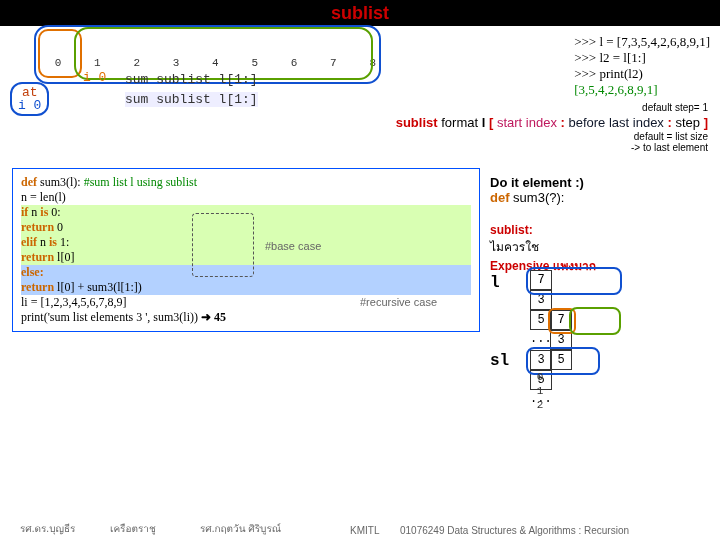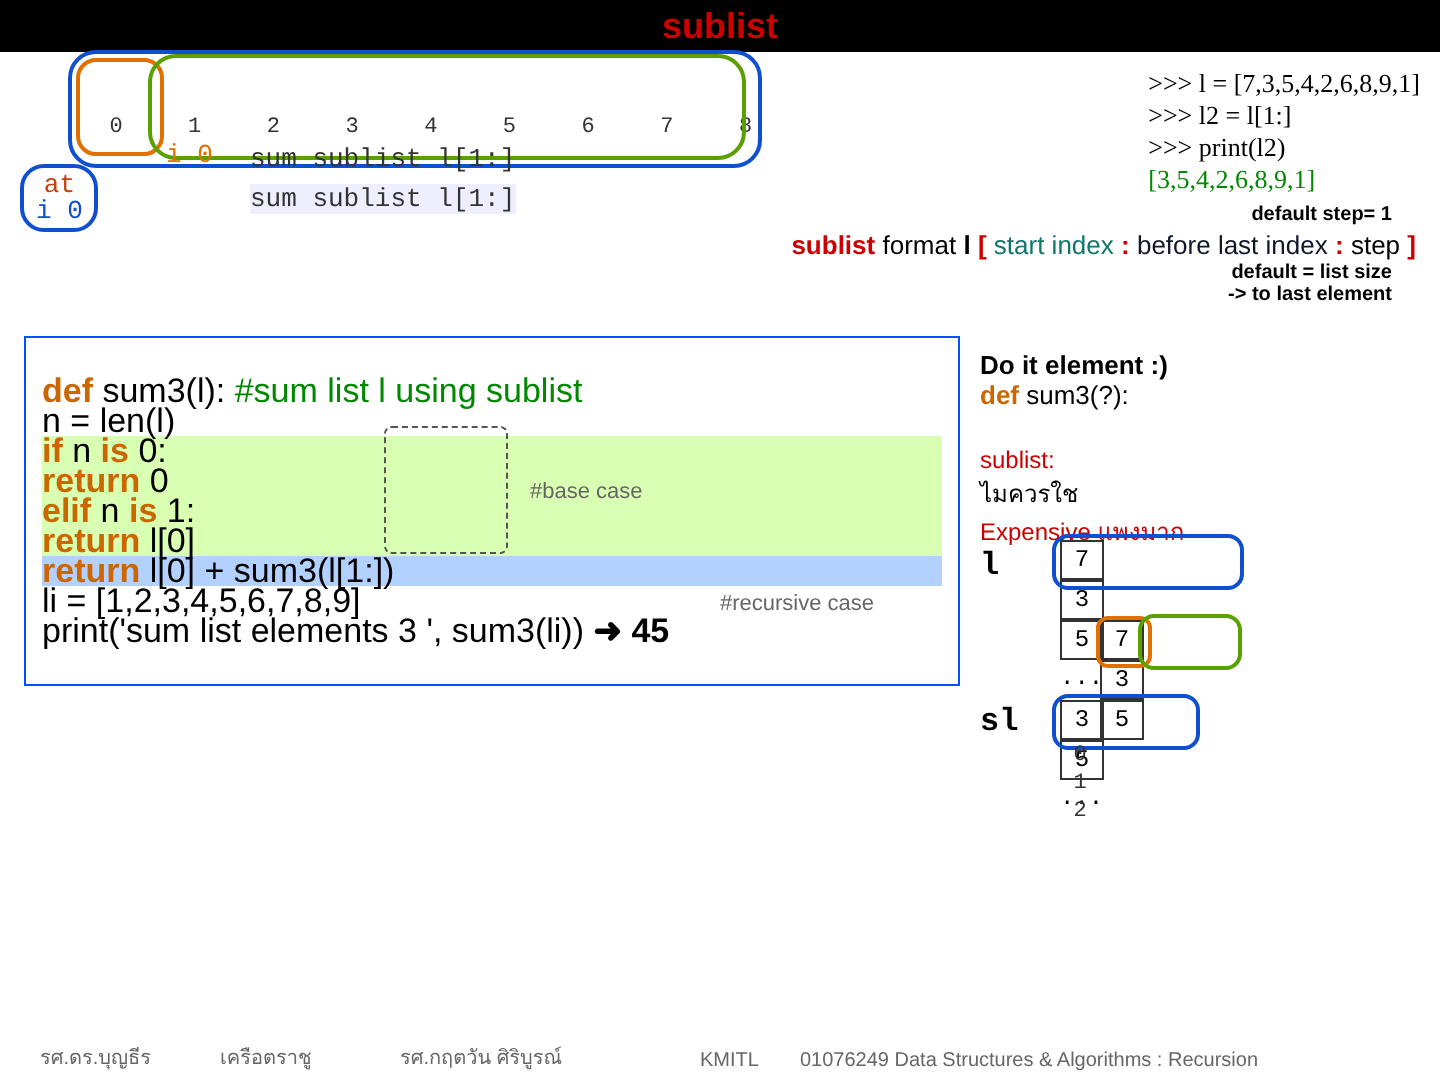--- a/index.html
+++ b/index.html
@@ -12,34 +12,34 @@
   .row2{position:absolute;top:23px;left:30px}
   .idx{width:36px;font-size:11px;color:#333}
   .box-o{position:absolute;border:2px solid #e07000;border-radius:10px}
   .box-g{position:absolute;border:2px solid #5aa000;border-radius:14px}
   .box-b{position:absolute;border:2px solid #1050d0;border-radius:14px}
   .lbl{position:absolute;font-size:13px;font-family:Consolas,Courier New,monospace}
   .repl{position:absolute;right:10px;top:34px;font-family:Liberation Serif, serif;font-size:13px;line-height:16px}
   .repl .g{color:#080}
   .fmt{position:absolute;right:12px;top:115px;font-size:13px}
   .fmt .r{color:#c00;font-weight:bold}
-  .fmt .g{color:#0f766e}
+  .fmt .g{color:#be185d}
   .fmt .b{color:#0f172a}
-  .note{position:absolute;right:24px;font-size:10px;font-weight:bold}
-  .codebox{position:absolute;left:12px;top:168px;width:450px;border:1px solid #0050ff;padding:19px 8px;font-family:Liberation Sans, sans-serif;font-size:17px;line-height:15px}
+  .note{position:absolute;right:12px;font-size:10px;font-weight:normal}
+  .codebox{position:absolute;left:12px;top:168px;width:450px;border:1px solid #0050ff;padding:6px 8px;font-family:Liberation Serif, serif;font-size:12px;line-height:15px}
   .codebox .hilite{background:#d9ffb3}
   .codebox .rec{background:#b3d1ff}
   .kw{color:#c60;font-weight:bold}
   .cm{color:#080}
   .rightcol{position:absolute;left:490px;top:175px;width:220px}
   .doit{font-size:13px}
   .doit .bold{font-weight:bold}
   .doit .kw{color:#c60;font-weight:bold}
   .sublist-exp{margin-top:18px;font-size:12px}
-  .sublist-exp .r{color:#c00;font-weight:normal}
+  .sublist-exp .r{color:#c00;font-weight:bold}
   .diag{position:absolute;left:490px;top:270px;font-family:Consolas,Courier New,monospace;font-size:12px}
   .mini{display:inline-block;width:20px;height:18px;border:1px solid #333;margin-right:-1px;text-align:center;line-height:18px}
   .mini-ob{border:2px solid #e07000;border-radius:6px;position:absolute}
   .mini-gb{border:2px solid #5aa000;border-radius:8px;position:absolute}
   .mini-bb{border:2px solid #1050d0;border-radius:8px;position:absolute}
   .casebox{position:absolute;border:1px dashed #555;border-radius:4px}
   .caselbl{position:absolute;font-size:11px;color:#666}
   .bottom{position:absolute;left:0;bottom:0;width:720px;height:22px;background:#fff;font-size:10px;color:#666}
   .bottom span{position:absolute;bottom:4px}
 </style>
@@ -101,20 +101,21 @@
 <div class="note" style="top:142px">-&gt; to last element</div>
 
 <div class="codebox">
   <div><span class="kw">def</span><span> sum3(l):</span><span class="cm"> #sum list l using sublist</span></div>
   <div>    n = len(l)</div>
   <div></div>
   <div class="hilite"><span class="kw">    if</span><span> n </span><span class="kw">is</span><span> 0:</span></div>
   <div class="hilite"><span class="kw">        return</span><span> 0</span></div>
   <div class="hilite"><span class="kw">    elif</span><span> n </span><span class="kw">is</span><span> 1:</span></div>
   <div class="hilite"><span class="kw">        return</span><span> l[0]</span></div>
+  <div class="rec"><span class="kw">    else:</span></div>
   <div class="rec"><span class="kw">        return</span><span> l[0] + </span><span>sum3(l[1:])</span></div>
   <div></div>
   <div>li = [1,2,3,4,5,6,7,8,9]</div>
   <div><span>print('sum list elements 3 ', sum3(li))</span><b><span> ➜ </span><span>45</span></b></div>
 </div>
 <div class="casebox" style="left:192px;top:213px;width:60px;height:62px"></div>
 <div class="caselbl" style="left:265px;top:240px">#base case</div>
 <div class="caselbl" style="left:360px;top:296px">#recursive case</div>
 
 <div class="rightcol">

